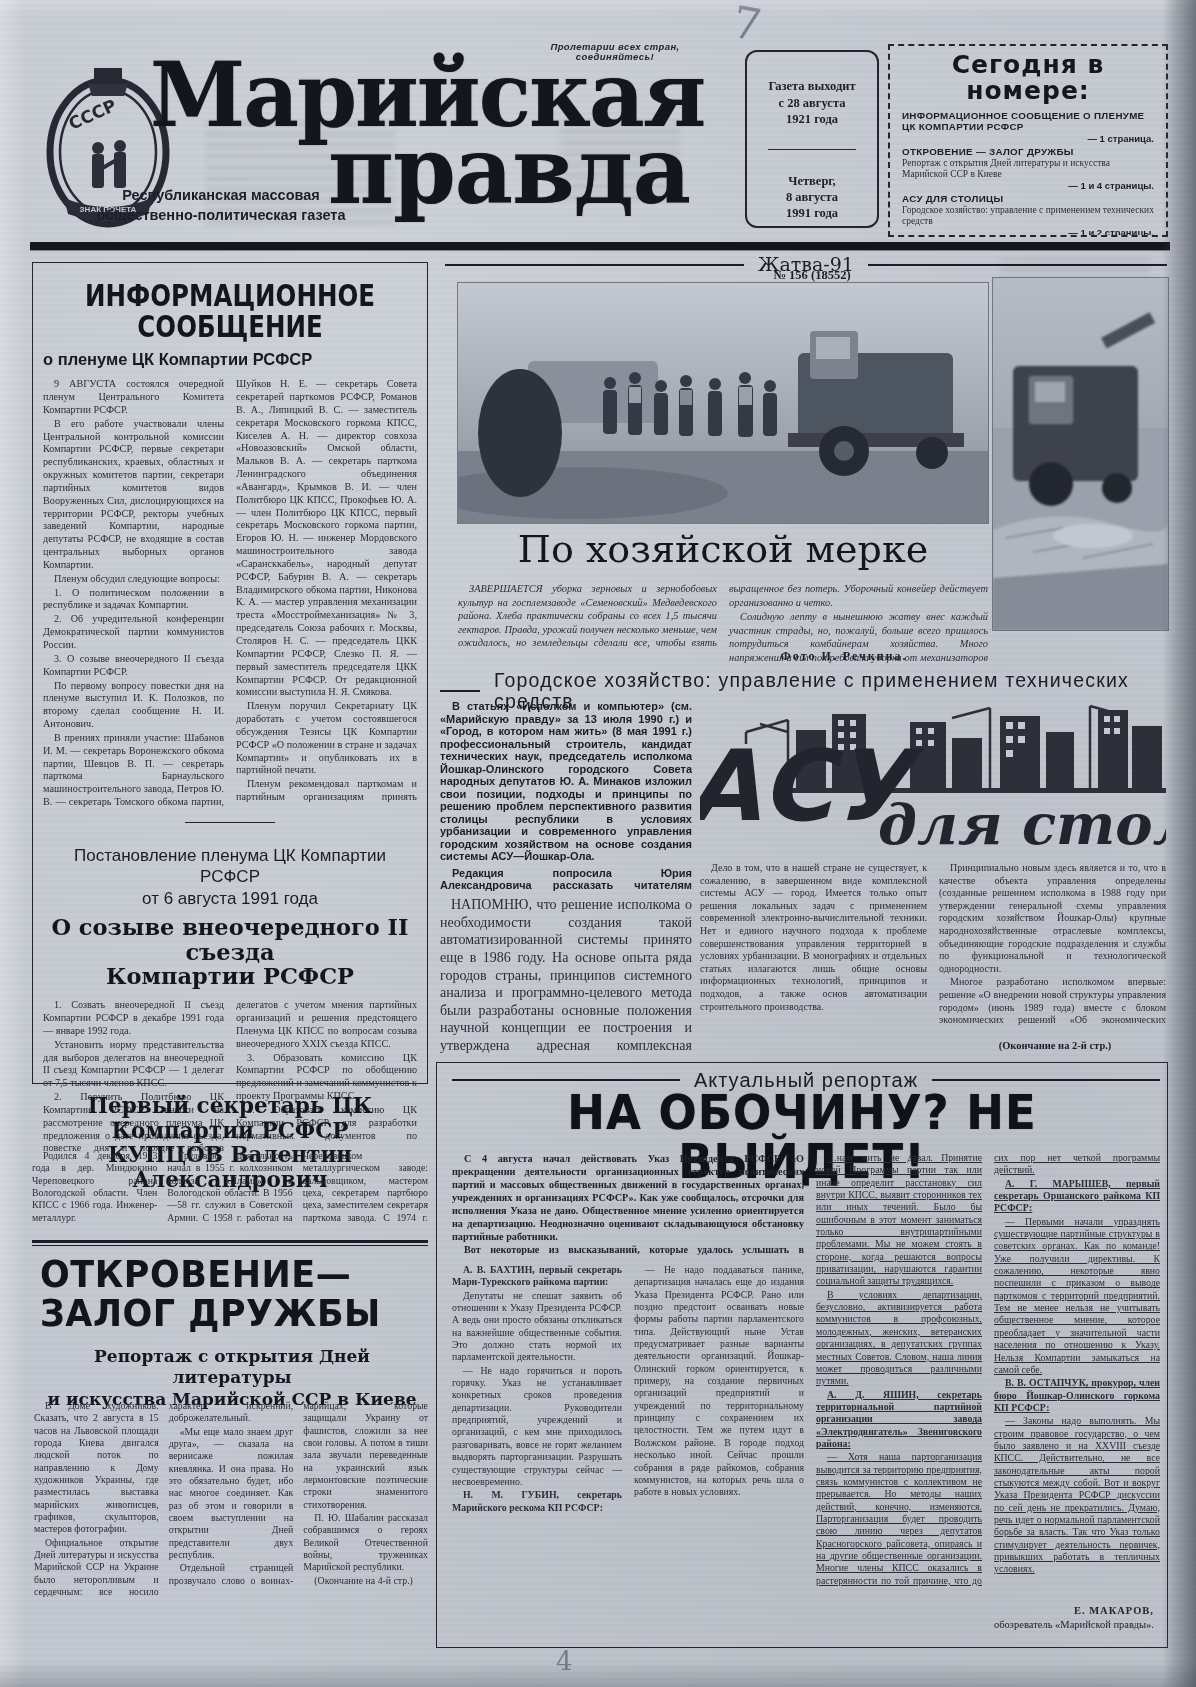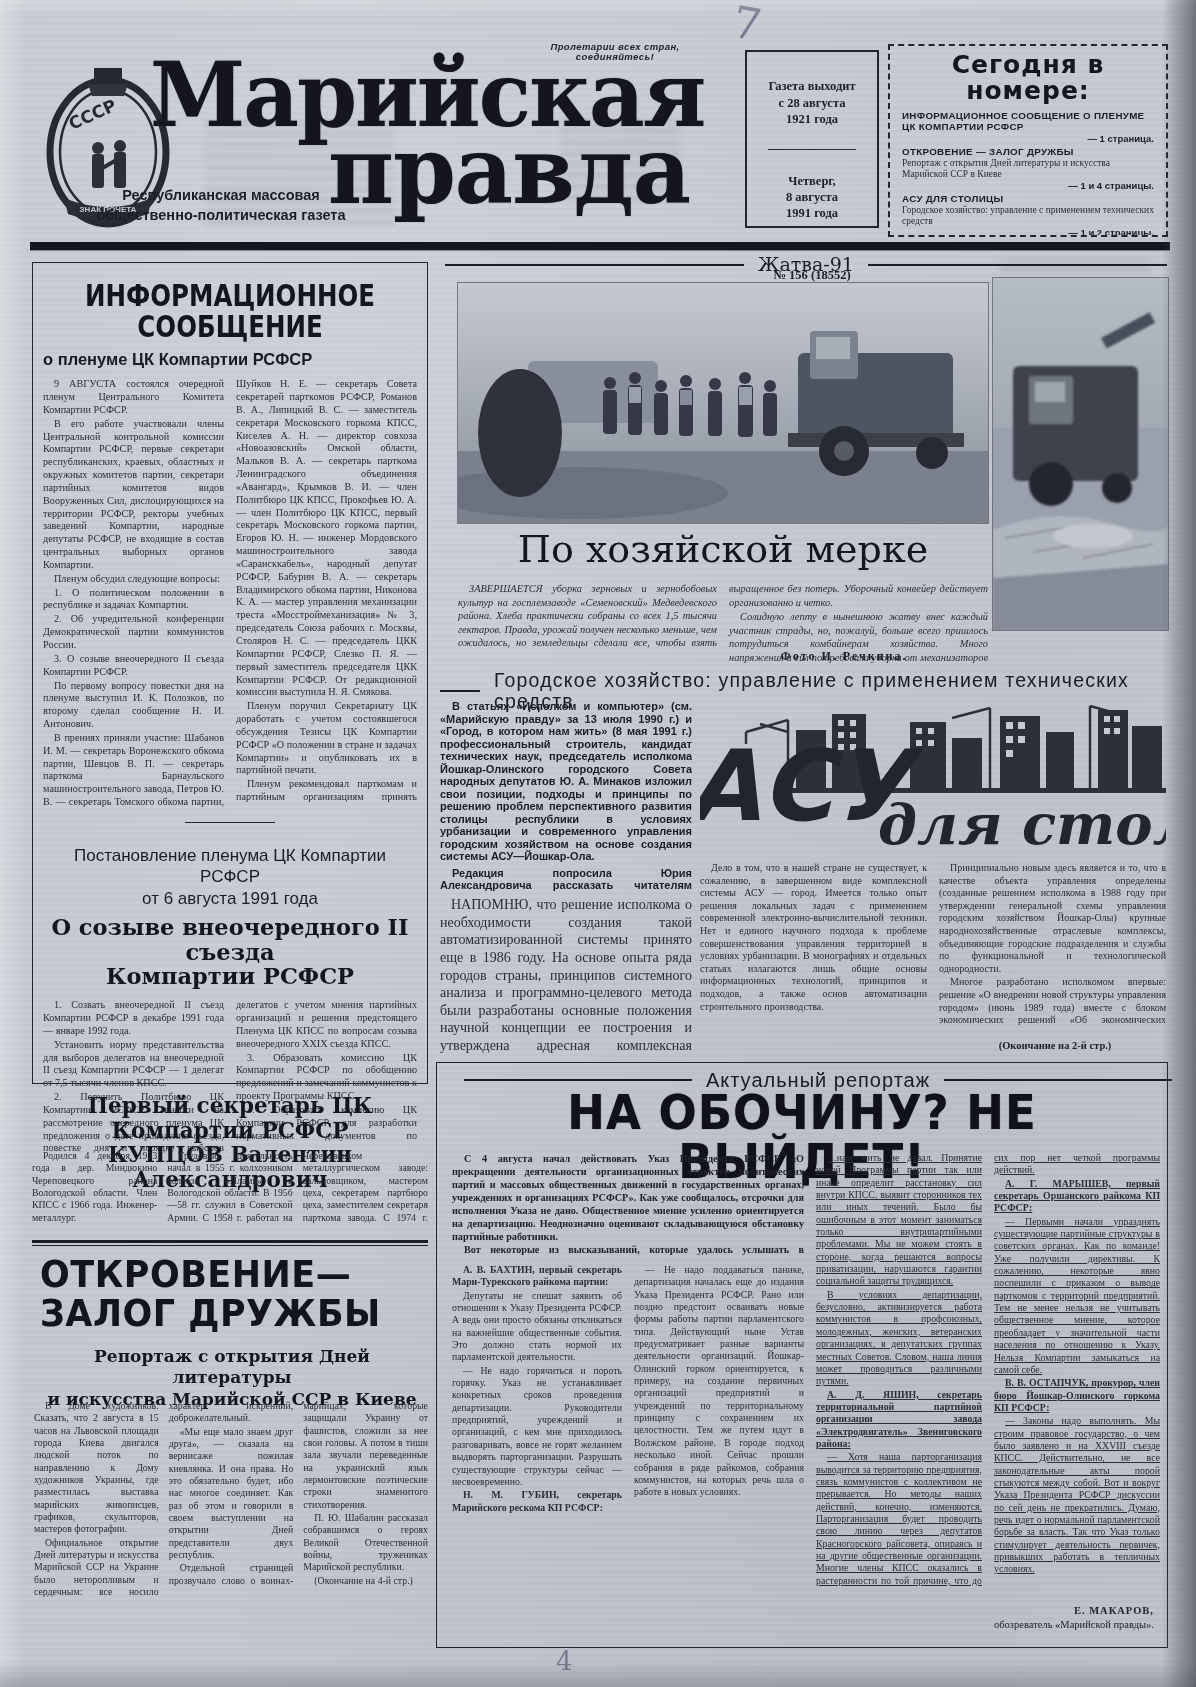--- a/index.html
+++ b/index.html
@@ -19,21 +19,21 @@
   .ghost{position:absolute;opacity:.09;filter:blur(2.5px);background:repeating-linear-gradient(0deg,#20222c 0 5px,transparent 5px 11px);}
 
   
   .mark{color:rgba(58,64,92,.55);font-family:"DejaVu Serif",serif;font-weight:300;}
   .slogan{font:bold italic 9.5px/1.1 "Liberation Sans",sans-serif;text-align:center;color:#23242e;letter-spacing:.4px;}
   .title-block{text-align:right;font-family:"DejaVu Serif",serif;font-weight:bold;color:#14151d;
     text-shadow:0 0 1px rgba(20,21,29,.55);}
   .title-l1{font-size:86px;line-height:.95;letter-spacing:-2px;transform:scaleY(1.04);transform-origin:top right;}
   .title-l2{font-size:90px;line-height:.9;letter-spacing:-1px;margin-top:-6px;transform:scaleY(1.04);transform-origin:top right;}
   .subtitle{font:bold 14.5px/1.35 "Liberation Sans",sans-serif;text-align:center;color:#1d1e28;white-space:pre-line;}
-  .issue-box{border:2px solid #23242d;border-radius:0;text-align:center;
+  .issue-box{border:2px solid #23242d;border-radius:12px;text-align:center;
     font:bold 12.5px/1.3 "Liberation Serif",serif;color:#1d1e28;padding:10px 6px 6px;white-space:pre-line;}
   .ibx-rule{width:74%;margin:6px auto;border-top:1.5px solid #2a2b35;}
   .today-box{border:2px dashed #23242d;padding:6px 12px 4px;overflow:hidden;background:rgba(255,255,255,.04);}
   .today-title{font:bold 25px/1.05 "DejaVu Sans",sans-serif;text-align:center;color:#15161f;letter-spacing:1px;margin-bottom:5px;}
   .today-item{margin-bottom:2px;}
   .ti-title{font:bold 9.8px/1.2 "Liberation Sans",sans-serif;color:#1b1c26;letter-spacing:.3px;}
   .ti-desc{font:9.5px/1.15 "Liberation Serif",serif;color:#2c2d37;}
   .ti-page{font:bold 9.5px/1.2 "Liberation Sans",sans-serif;text-align:right;color:#1b1c26;}
   .top-bar{background:#14151d;box-shadow:0 1px 0 rgba(20,21,29,.4);}
 
@@ -366,21 +366,21 @@
   </div>
 
   <div class="abs body-text cols2" style="left:700px;top:862px;width:466px;height:172px;font-size:10px;">
       <p>Дело в том, что в нашей стране не существует, к сожалению, в завершенном виде комплексной системы АСУ — город. Имеется только опыт решения локальных задач с применением современной электронно-вычислительной техники. Нет и единого научного подхода к проблеме совершенствования управления территорией в условиях урбанизации. В монографиях и отдельных статьях излагаются лишь общие основы информационных технологий, принципов и подходов, а также основ автоматизации строительного производства.</p>
       <p>Принципиально новым здесь является и то, что в качестве объекта управления определены (созданные решением исполкома в 1988 году при утверждении генеральной схемы управления городским хозяйством Йошкар-Олы) крупные народнохозяйственные отраслевые комплексы, объединяющие городские подразделения и службы по функциональной и технологической однородности.</p>
       <p>Многое разработано исполкомом впервые: решение «О внедрении новой структуры управления городом» (июнь 1989 года) вместе с блоком экономических решений «Об экономических взаимоотношениях исполкома и трудовых коллективов по комплексному социально-экономическому развитию Йошкар-Олы» (июль 1989 года), «О научной концепции развития города Йошкар-Олы на основе экономической самостоятельности и самоуправления» (июль 1989 года).</p>
     </div>
   <div class="abs asu-cont" style="left:945px;top:1040px;width:220px;">(Окончание на 2-й стр.)</div>
 
   <div class="abs rep-box" style="left:436px;top:1062px;width:732px;height:586px;"></div>
-  <div class="abs rule-label rep-kicker" style="left:464px;top:1070px;width:708px;">
+  <div class="abs rule-label rep-kicker" style="left:452px;top:1070px;width:708px;">
     <span>Актуальный репортаж</span>
   </div>
   <div class="abs rep-head" style="left:448px;top:1092px;width:708px;">НА ОБОЧИНУ? НЕ ВЫЙДЕТ!</div>
   <div class="abs rep-lead" style="left:452px;top:1152px;width:352px;height:104px;">
       <p>С 4 августа начал действовать Указ Президента РСФСР «О прекращении деятельности организационных структур политических партий и массовых общественных движений в государственных органах, учреждениях и организациях РСФСР». Как уже сообщалось, отсрочки для исполнения Указа не дано. Общественное мнение усиленно ориентируется на департизацию. Неоднозначно оценивают складывающуюся обстановку партийные работники.</p>
       <p>Вот некоторые из высказываний, которые удалось услышать в последние дни на встречах с партактивом.</p>
     </div>
   <div class="abs body-text cols2" style="left:452px;top:1264px;width:352px;height:376px;font-size:9.8px;">
       <p class="speaker"><b>А. В. БАХТИН, первый секретарь Мари-Турекского райкома партии:</b></p>
       <p>Депутаты не спешат заявить об отношении к Указу Президента РСФСР. А ведь они просто обязаны откликаться на важнейшие общественные события. Это должно стать нормой их парламентской деятельности.</p>

